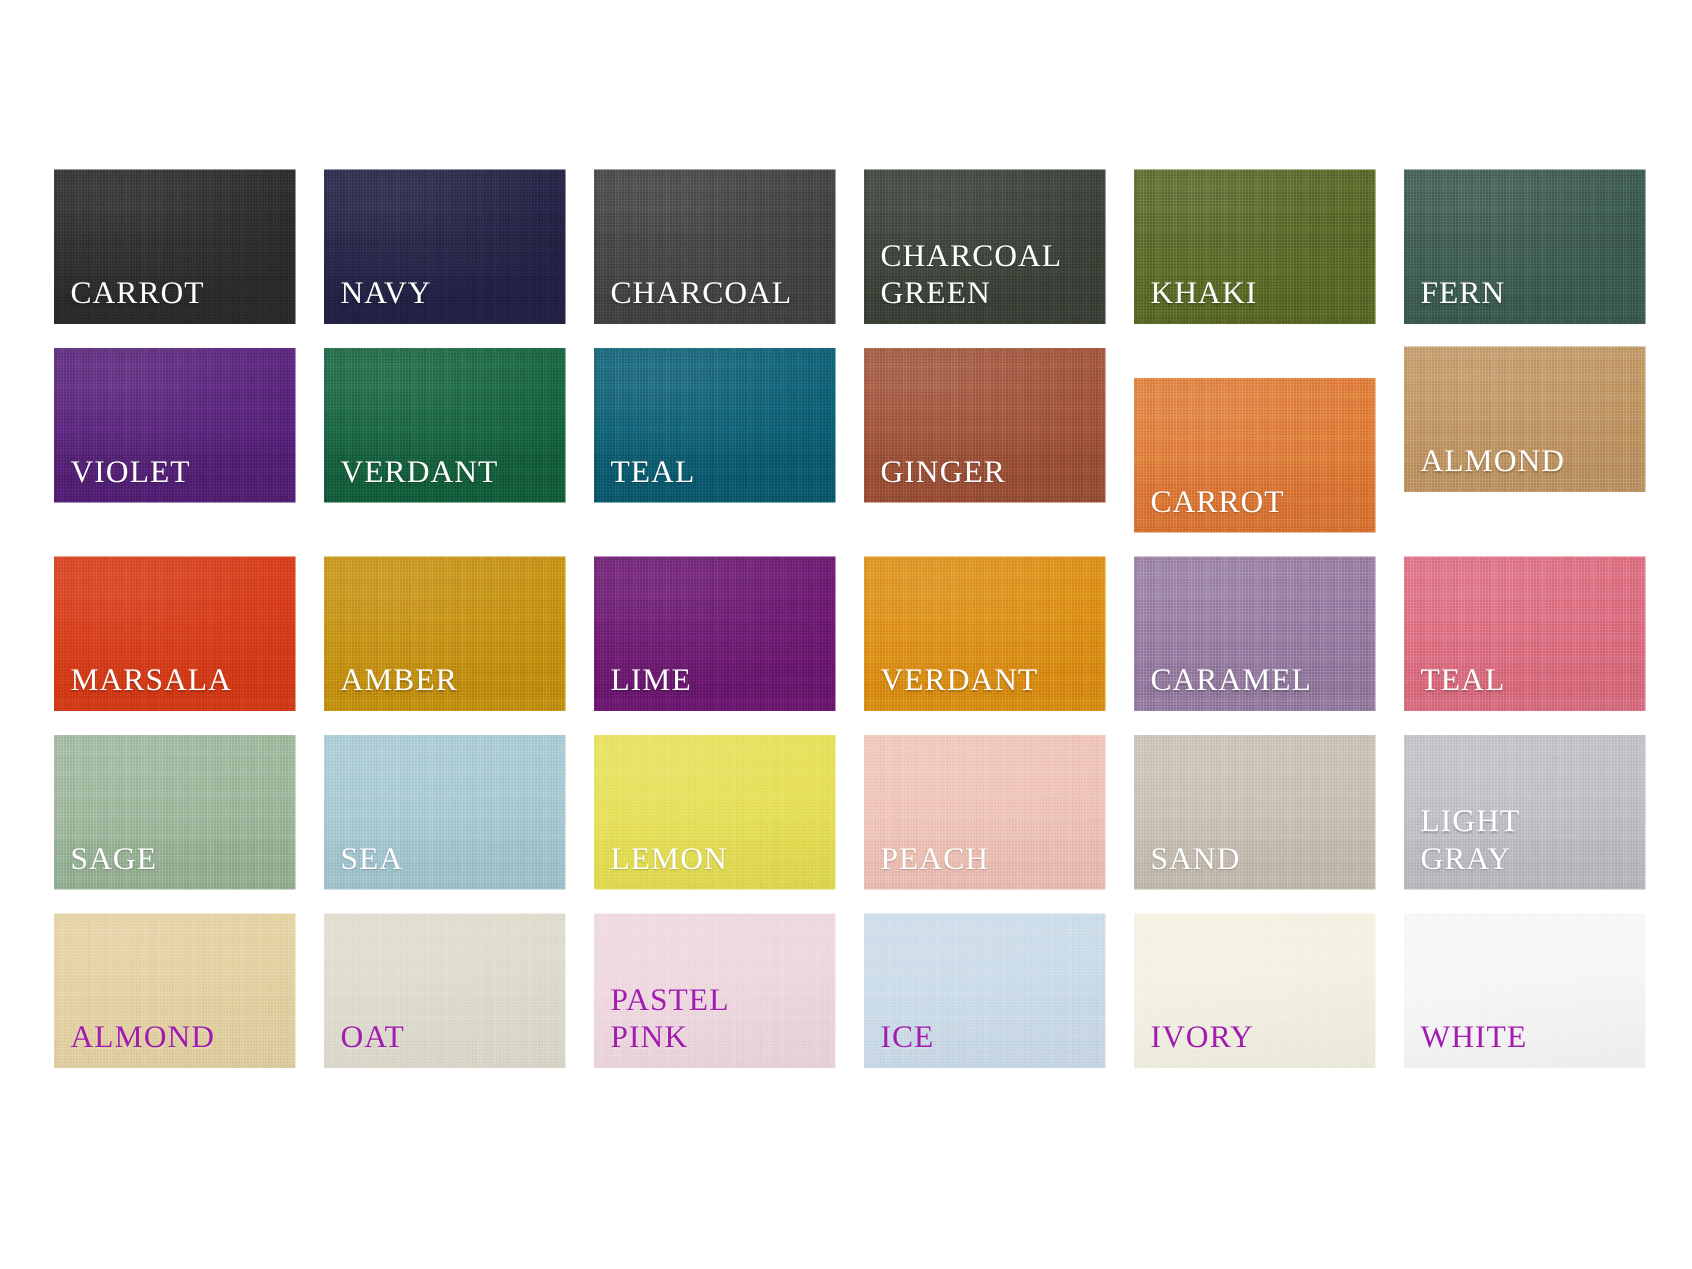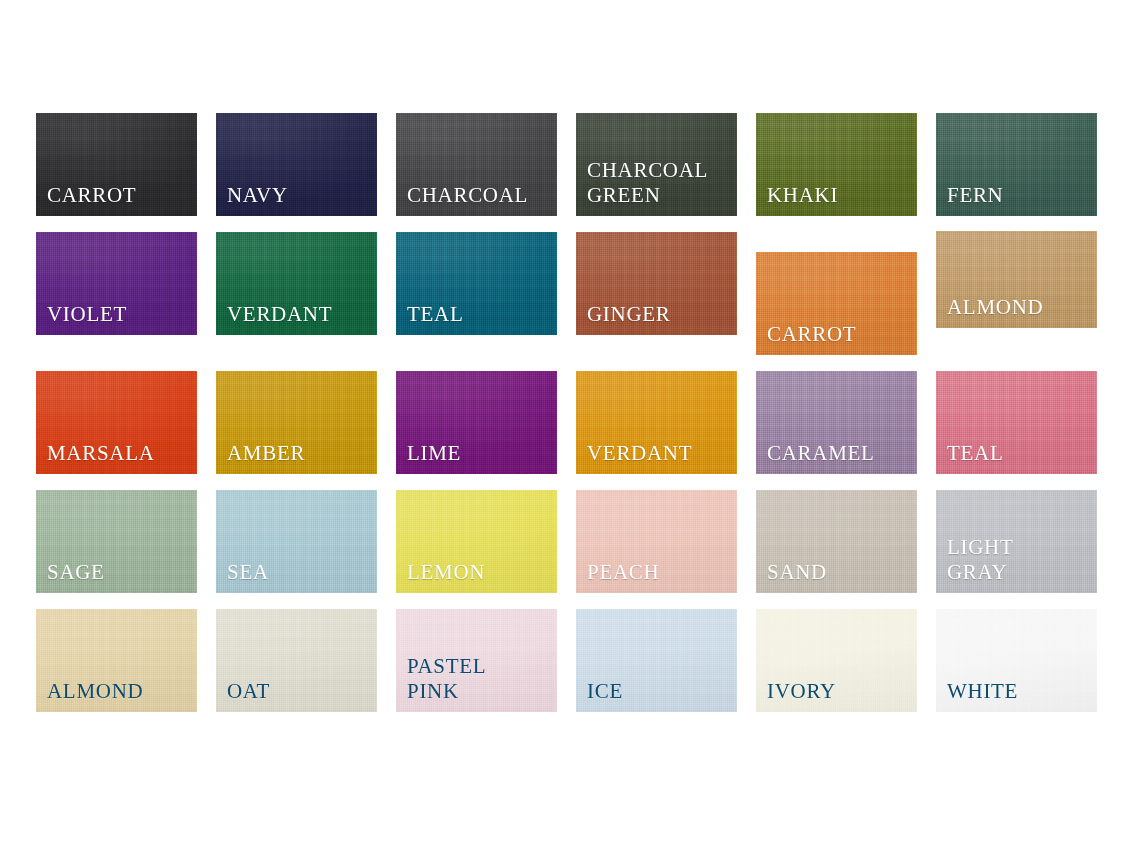--- a/index.html
+++ b/index.html
@@ -96,21 +96,21 @@
     white-space: pre-line;
     font-family: "Liberation Serif", "DejaVu Serif", serif;
     text-rendering: optimizeLegibility;
   }
 
   .swatch-label.light {
     color: #ffffff;
     text-shadow: 0 1px 1px rgba(0,0,0,0.22);
   }
   .swatch-label.dark {
-    color: #0c4a6e;
+    color: #a21caf;
     text-shadow: 0 1px 1px rgba(255,255,255,0.30);
   }
 
   
   .swatch.tall {
     height: 97px;
     margin-top: -1px;
   }
 </style>
 </head>

